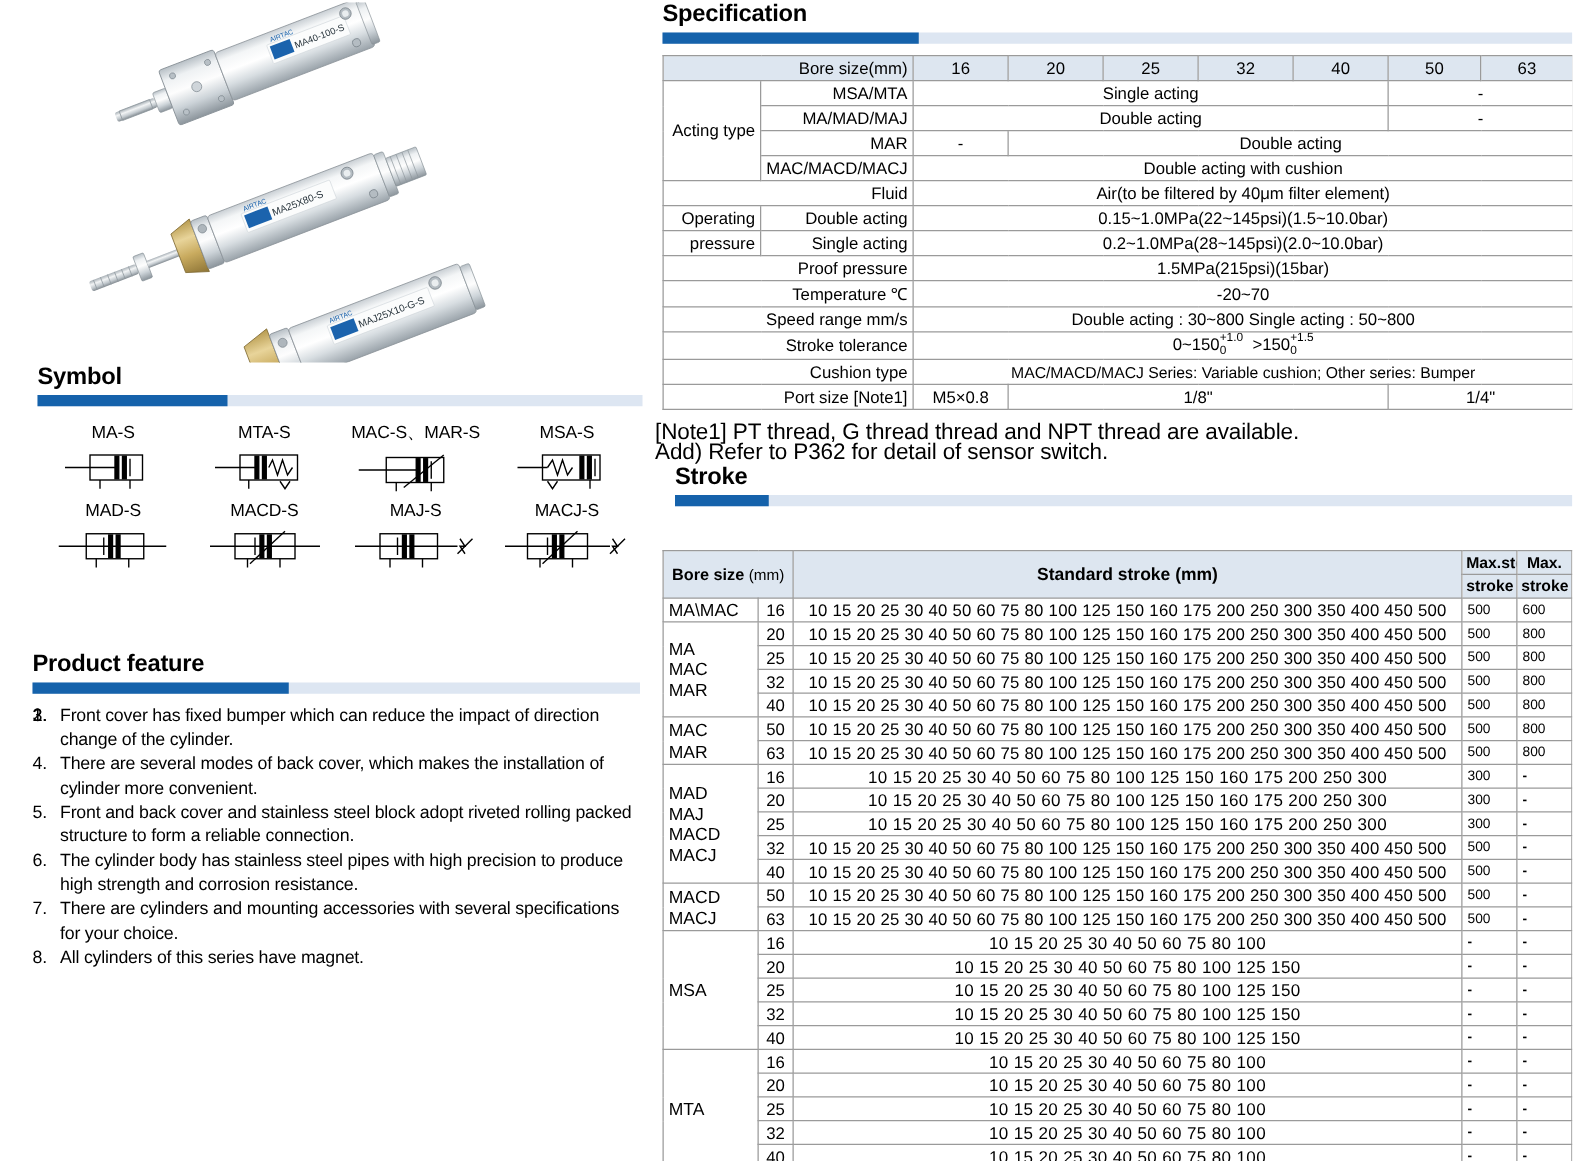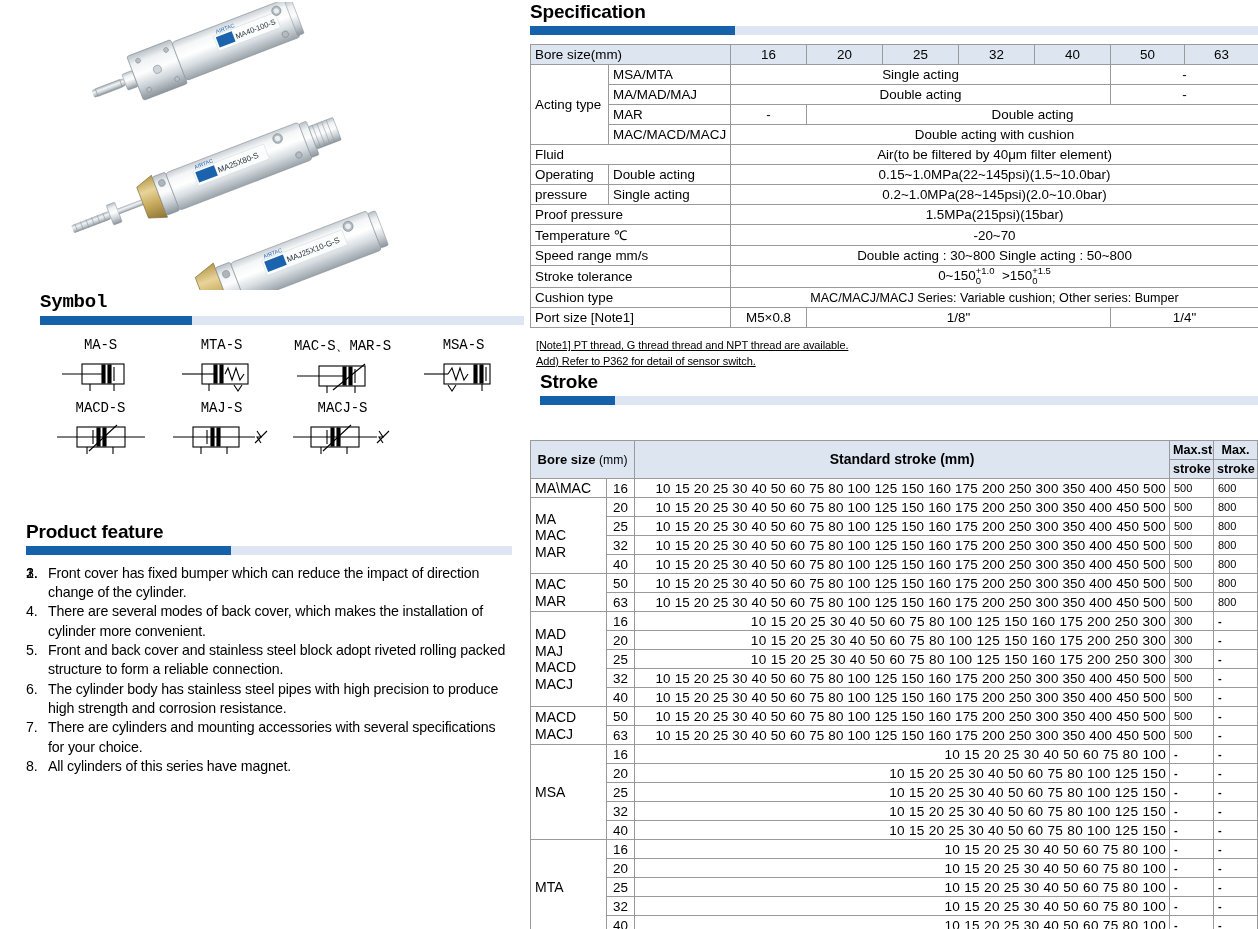--- a/index.html
+++ b/index.html
@@ -54,23 +54,22 @@
 
   #photo-area {
     position: absolute;
     left: 8px; top: 2px;
     width: 500px; height: 288px;
   }
   #photo-area svg { display:block; width:100%; height:100%; }
 
   #symbol-sec {
     position: absolute;
-    left: 40px; top: 292px;
+    left: 30px; top: 292px;
     width: 484px;
-    font-family: Liberation Mono, monospace;
   }
   #symbol-grid {
     display: grid;
     grid-template-columns: repeat(4, 1fr);
     row-gap: 2px;
     margin-top: 12px;
   }
   .sym-cell { text-align: center; }
   .sym-label {
     font-size: 14px;
@@ -122,21 +121,21 @@
   table.grid td, table.grid th {
     border: 1px solid #9a9a9a;
     padding: 1px 4px;
     font-weight: normal;
     vertical-align: middle;
     white-space: nowrap;
     overflow: hidden;
   }
   .hdr { background: #dde6f0; font-weight: bold; }
   .ctr { text-align: center; }
-  .lft { text-align: left; }
+  .lft { text-align: right; }
 
   
   #spec-table {
     position: absolute;
     left: 6px; top: 44px;
     width: 728px;
   }
   #spec-table td { height: 20px; }
   .dash { font-weight: bold; }
 
@@ -149,25 +148,24 @@
     line-height: 9.5px;
     text-align: left;
     position: relative;
     top: -1px;
   }
   .tolfrac .t { }
   .tolfrac .b { }
 
   #note-block {
     position: absolute;
-    left: 12px; top: 338px;
-    font-size: 11px;
+    left: 0; top: 338px;
+    font-size: 18px;
     line-height: 15.6px;
     letter-spacing: -0.1px;
-    text-decoration: underline;
   }
 
   #stroke-head { position:absolute; left:16px; top:372px; width:718px; }
 
   #stroke-table {
     position: absolute;
     left: 6px; top: 440px;
     width: 728px;
     font-size: 12.9px;
   }
@@ -195,21 +193,21 @@
     font-size: 14px;
     line-height: 16.5px;
     padding-left: 4px;
     vertical-align: middle;
   }
   #stroke-table td.bore {
     text-align: center;
     font-size: 13.4px;
   }
   #stroke-table td.strokes {
-    text-align: right;
+    text-align: center;
     font-size: 12.6px;
     letter-spacing: -0.15px;
   }
   #stroke-table td.strokes.wide { font-size: 13.4px; letter-spacing: 0.2px; }
   #stroke-table td.strokes.roomy { font-size: 13.6px; letter-spacing: 0.3px; }
   #stroke-table td.val {
     text-align: left;
     font-size: 11px;
     padding-left: 4px;
   }
@@ -406,20 +404,36 @@
                 <rect x="56" y="11" width="3" height="18" fill="#000"></rect>
                 <rect x="62" y="11" width="3" height="18" fill="#000"></rect>
                 <line x1="68" y1="13" x2="68" y2="27"></line>
                 <polyline points="30,31 34,37 38,31"></polyline>
                 <line x1="64" y1="30" x2="64" y2="37"></line>
               </g>
             </svg>
           </div>
         </div>
 
+        <div class="sym-cell">
+          <div class="sym-label">MAD-S</div>
+          <div class="sym-art">
+            <svg width="96" height="40" viewBox="0 0 96 40">
+              <g stroke="#000" stroke-width="1.1" fill="none">
+                <rect x="26" y="10" width="46" height="20"></rect>
+                <line x1="4" y1="20" x2="90" y2="20"></line>
+                <rect x="44" y="11" width="3" height="18" fill="#000"></rect>
+                <rect x="50" y="11" width="3" height="18" fill="#000"></rect>
+                <line x1="40" y1="13" x2="40" y2="27"></line>
+                <line x1="34" y1="30" x2="34" y2="37"></line>
+                <line x1="60" y1="30" x2="60" y2="37"></line>
+              </g>
+            </svg>
+          </div>
+        </div>
 
         <div class="sym-cell">
           <div class="sym-label">MACD-S</div>
           <div class="sym-art">
             <svg width="96" height="40" viewBox="0 0 96 40">
               <g stroke="#000" stroke-width="1.1" fill="none">
                 <rect x="24" y="10" width="48" height="20"></rect>
                 <line x1="4" y1="20" x2="92" y2="20"></line>
                 <rect x="44" y="11" width="3" height="18" fill="#000"></rect>
                 <rect x="50" y="11" width="3" height="18" fill="#000"></rect>
@@ -584,21 +598,21 @@
                 <span class="b">0</span>
               </span>&nbsp;&nbsp;<span>&gt;150</span><span class="tolfrac">
                 <span class="t">+1.5</span>
                 <span class="b">0</span>
               </span>
           </td>
         </tr>
 
         <tr>
           <td class="lft" colspan="2">Cushion type</td>
-          <td class="ctr" colspan="7" style="font-size:12.6px">MAC/MACJ/MACJ Series: Variable cushion;  Other series: Bumper</td>
+          <td class="ctr" colspan="7" style="font-size:12.6px">MAC/MACD/MACJ Series: Variable cushion;  Other series: Bumper</td>
         </tr>
         <tr>
           <td class="lft" colspan="2">Port size  [Note1]</td>
           <td class="ctr">M5×0.8</td>
           <td class="ctr" colspan="4">1/8"</td>
           <td class="ctr" colspan="2">1/4"</td>
         </tr>
       </tbody>
     </table>
 

